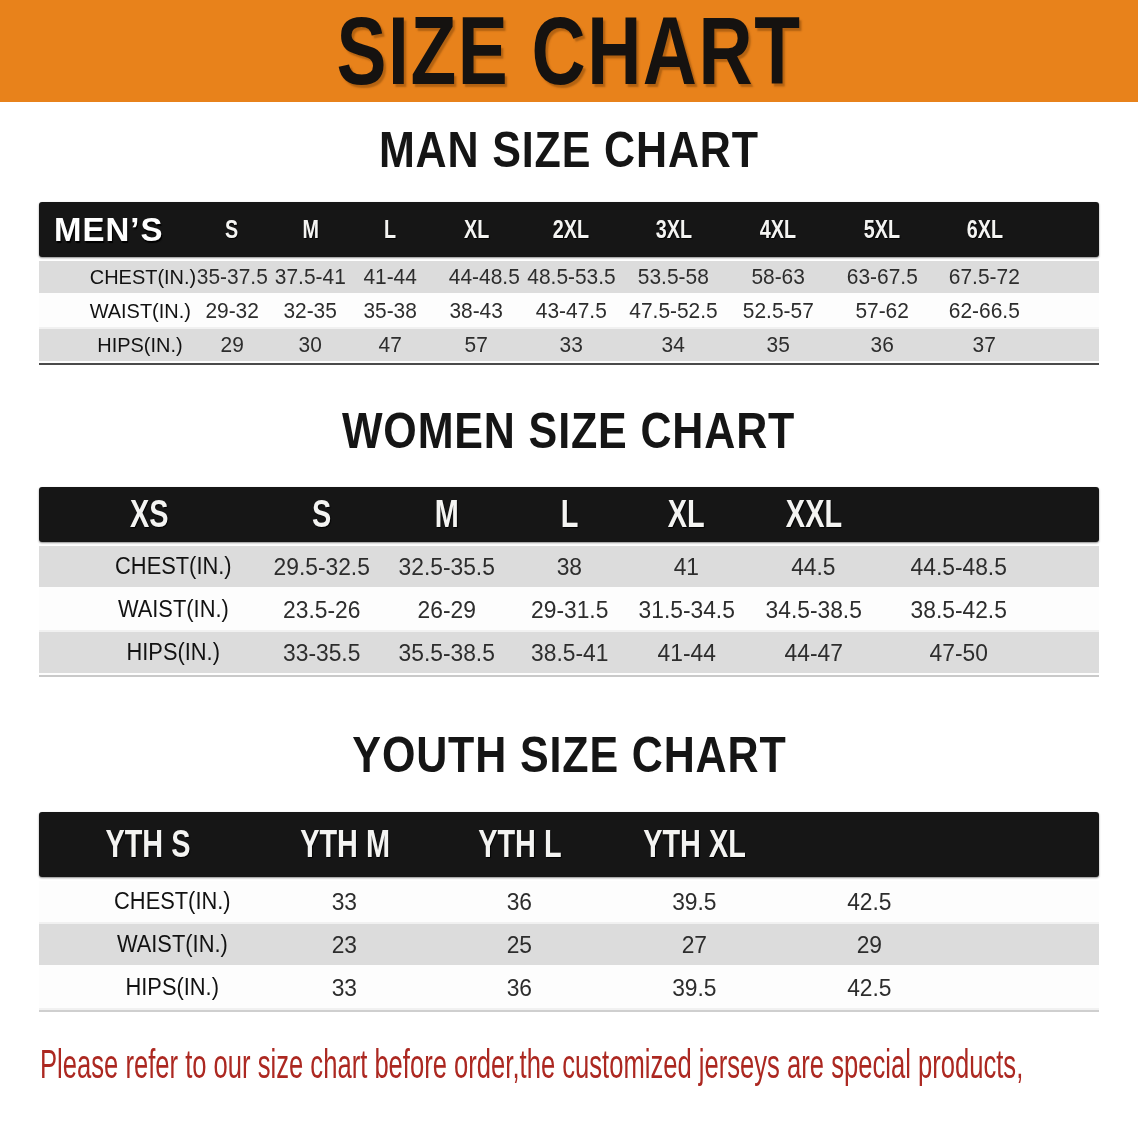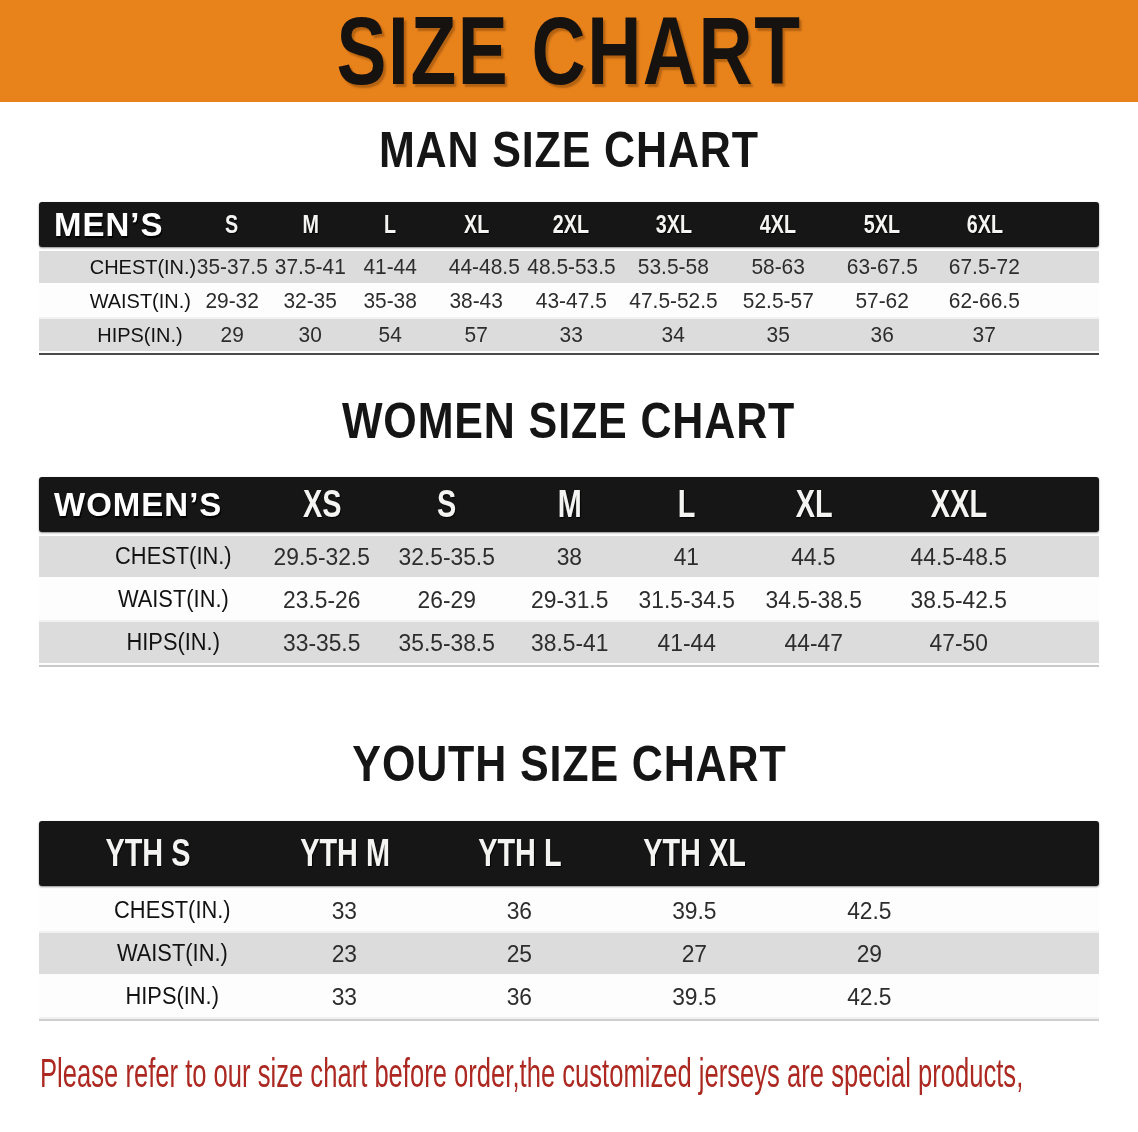--- a/index.html
+++ b/index.html
@@ -24,21 +24,21 @@
   }
 
   
   .section-heading { text-align:center; line-height:52px; }
   .section-heading .cond {
     display:inline-block; font-size:50px; font-weight:bold; color:#151515;
     transform:scaleX(0.86); white-space:nowrap; letter-spacing:1px;
   }
   .heading-man   { margin-top:22px; }
   .heading-women { margin-top:40px; }
-  .heading-youth { margin-top:71px; }
+  .heading-youth { margin-top:52px; }
 
   
   .stable { width:1060px; margin:0 auto; }
   .stable-man   { margin-top:14px; }
   .stable-women { margin-top:18px; }
   .stable-youth { margin-top:19px; }
 
   .thead {
     display:grid; align-items:center; background:#161616;
     border-radius:3px; box-shadow:0 1px 2px rgba(0,0,0,0.45);
@@ -83,21 +83,21 @@
     <span class="banner-title">SIZE CHART</span>
   </header>
 
   <main>
 
     <section>
       <div class="section-heading heading-man">
         <span class="cond">MAN SIZE CHART</span>
       </div>
       <div class="stable stable-man" style="border-bottom: 2px solid rgb(74, 74, 74);">
-          <div class="thead" style="grid-template-columns: 14.5% 7.4% 7.4% 7.7% 8.5% 9.4% 9.9% 9.9% 9.7% 9.6% 6%; height: 45px;">
+          <div class="thead" style="grid-template-columns: 14.5% 7.4% 7.4% 7.7% 8.5% 9.4% 9.9% 9.9% 9.7% 9.6% 6%; height: 55px;">
             <div class="hcell hcell-label"><span class="hlabel" style="font-size:33px">MEN’S</span></div>
             <div class="hcell"><span class="hsize" style="font-size:26px">S</span></div>
             <div class="hcell"><span class="hsize" style="font-size:26px">M</span></div>
             <div class="hcell"><span class="hsize" style="font-size:26px">L</span></div>
             <div class="hcell"><span class="hsize" style="font-size:26px">XL</span></div>
             <div class="hcell"><span class="hsize" style="font-size:26px">2XL</span></div>
             <div class="hcell"><span class="hsize" style="font-size:26px">3XL</span></div>
             <div class="hcell"><span class="hsize" style="font-size:26px">4XL</span></div>
             <div class="hcell"><span class="hsize" style="font-size:26px">5XL</span></div>
             <div class="hcell"><span class="hsize" style="font-size:26px">6XL</span></div>
@@ -126,39 +126,38 @@
             <div class="dcell" style="font-size: 22px;"><span class="dval">47.5-52.5</span></div>
             <div class="dcell" style="font-size: 22px;"><span class="dval">52.5-57</span></div>
             <div class="dcell" style="font-size: 22px;"><span class="dval">57-62</span></div>
             <div class="dcell" style="font-size: 22px;"><span class="dval">62-66.5</span></div>
             <div class="dcell"></div>
           </div>
           <div class="trow g" style="grid-template-columns: 14.5% 7.4% 7.4% 7.7% 8.5% 9.4% 9.9% 9.9% 9.7% 9.6% 6%; height: 34px;">
             <div class="dcell dcell-label" style="font-size: 21px;"><span class="dval">HIPS(IN.)</span></div>
             <div class="dcell" style="font-size: 22px;"><span class="dval">29</span></div>
             <div class="dcell" style="font-size: 22px;"><span class="dval">30</span></div>
-            <div class="dcell" style="font-size: 22px;"><span class="dval">54</span></div>
+            <div class="dcell" style="font-size: 22px;"><span class="dval">47</span></div>
             <div class="dcell" style="font-size: 22px;"><span class="dval">57</span></div>
             <div class="dcell" style="font-size: 22px;"><span class="dval">33</span></div>
             <div class="dcell" style="font-size: 22px;"><span class="dval">34</span></div>
             <div class="dcell" style="font-size: 22px;"><span class="dval">35</span></div>
             <div class="dcell" style="font-size: 22px;"><span class="dval">36</span></div>
             <div class="dcell" style="font-size: 22px;"><span class="dval">37</span></div>
             <div class="dcell"></div>
           </div>
         </div>
     </section>
 
     <section>
       <div class="section-heading heading-women">
         <span class="cond">WOMEN SIZE CHART</span>
       </div>
       <div class="stable stable-women" style="border-bottom: 2px solid rgb(201, 201, 201);">
           <div class="thead" style="grid-template-columns: 20.8% 11.8% 11.8% 11.3% 10.8% 13.2% 14.2% 6.1%; height: 55px;">
-            <div class="hcell hcell-label"><span class="hlabel" style="font-size:33px">WOMEN’S</span></div>
             <div class="hcell"><span class="hsize" style="font-size:38px">XS</span></div>
             <div class="hcell"><span class="hsize" style="font-size:38px">S</span></div>
             <div class="hcell"><span class="hsize" style="font-size:38px">M</span></div>
             <div class="hcell"><span class="hsize" style="font-size:38px">L</span></div>
             <div class="hcell"><span class="hsize" style="font-size:38px">XL</span></div>
             <div class="hcell"><span class="hsize" style="font-size:38px">XXL</span></div>
             <div class="hcell"></div>
           </div>
           <div class="trow g" style="grid-template-columns: 20.8% 11.8% 11.8% 11.3% 10.8% 13.2% 14.2% 6.1%; height: 43px;">
             <div class="dcell dcell-label" style="font-size: 23px;"><span class="dval">CHEST(IN.)</span></div>

